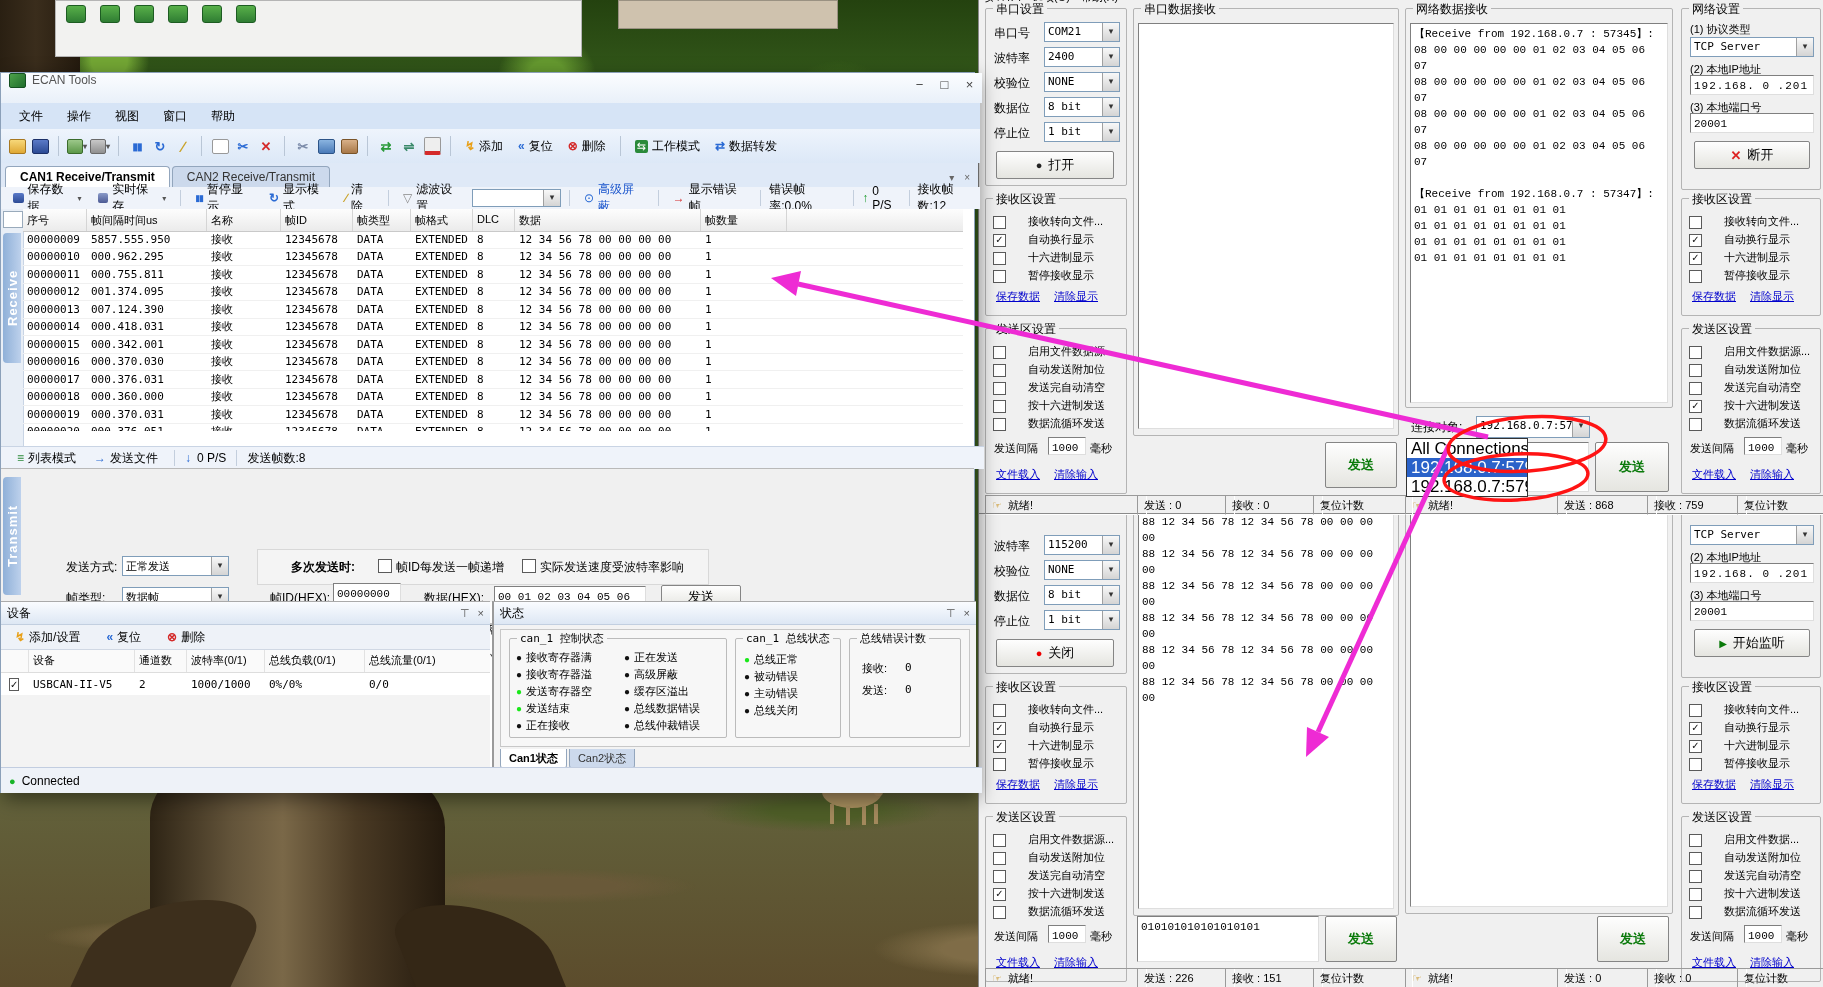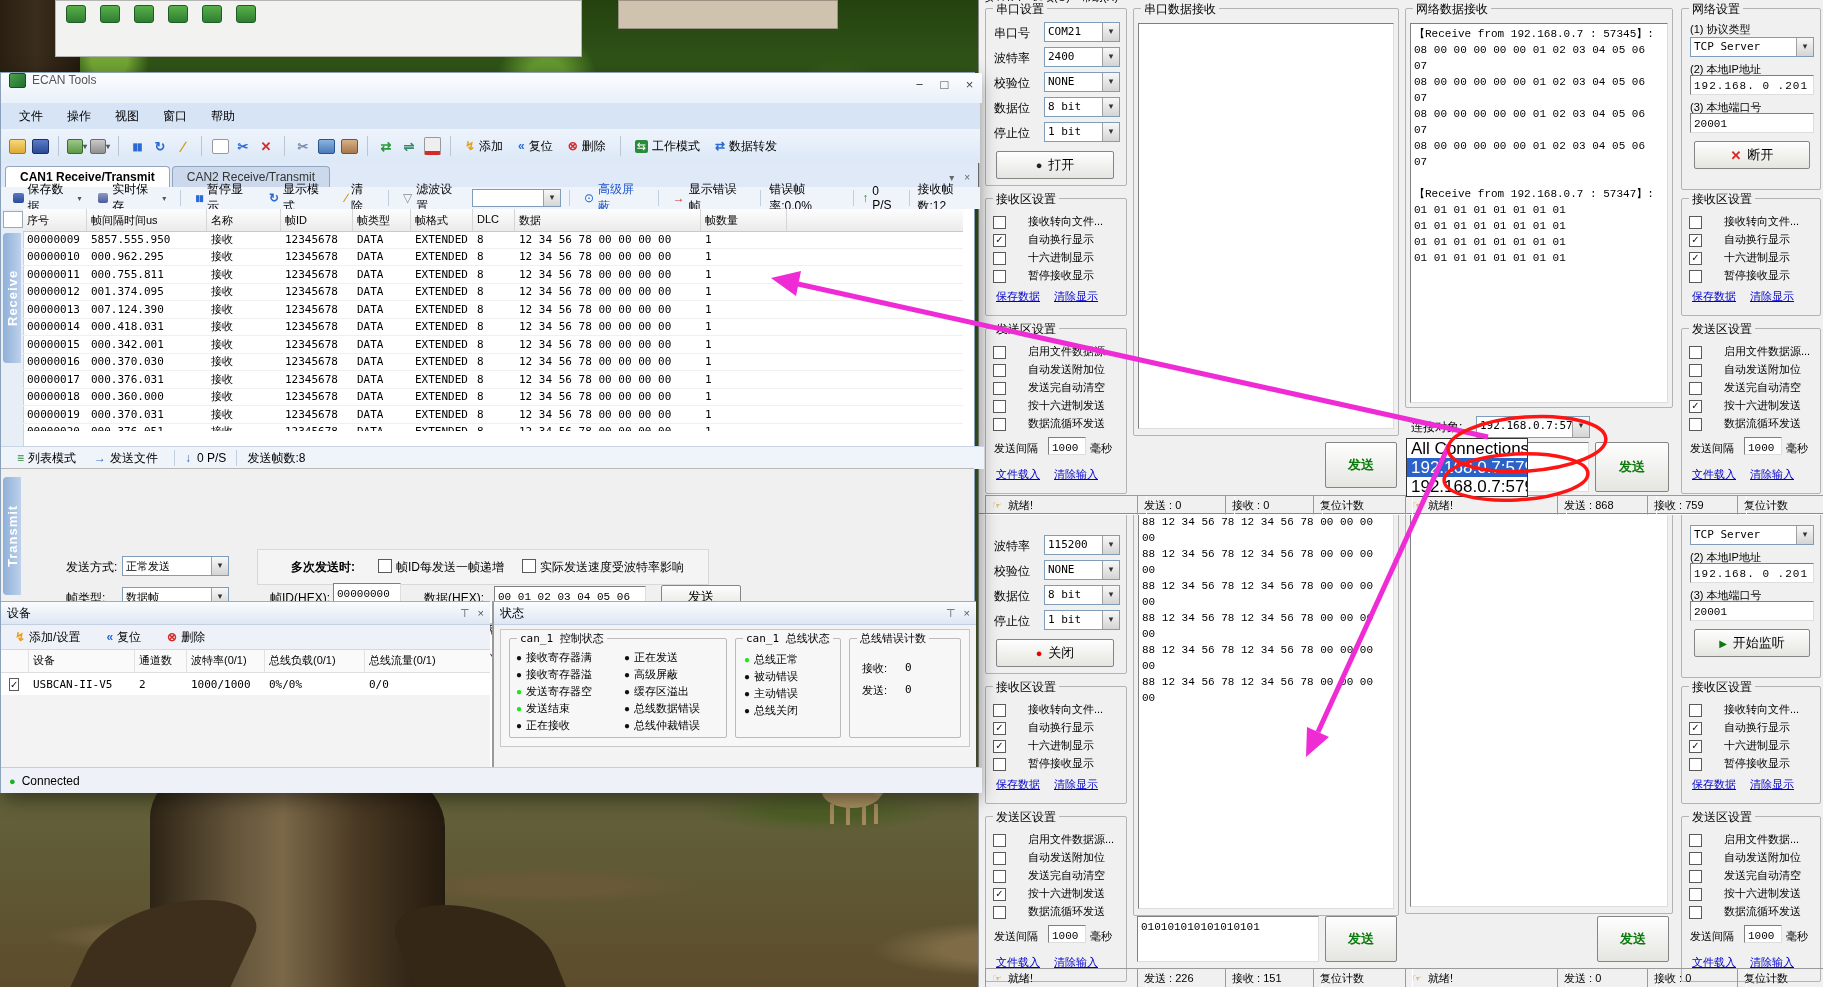--- a/index.html
+++ b/index.html
@@ -1001,20 +1001,24 @@
             </div>
         </div>
         <div class="grp" style="left:348px;top:8px;width:112px;height:100px;border-color:#bbb">
           <span class="gt" style="background:#f7f7f7;font-size:11px">总线错误计数</span>
           <span class="lbl sm" style="left:12px;top:22px">接收:</span>
           <span class="lbl sm mono" style="left:55px;top:22px">0</span>
           <span class="lbl sm" style="left:12px;top:44px">发送:</span>
           <span class="lbl sm mono" style="left:55px;top:44px">0</span>
         </div>
       </div>
+      <div style="display:flex;padding-left:6px;margin-top:2px">
+        <span class="tab on" style="font-size:11px;padding:2px 8px;border-radius:0 0 4px 4px;border-top:none;border-bottom:1px solid #93a6bd">Can1状态</span>
+        <span class="tab" style="font-size:11px;padding:2px 8px;border-radius:0 0 4px 4px;border-top:none;border-bottom:1px solid #93a6bd">Can2状态</span>
+      </div>
     </div>
     <div id="ebar" class="abs">
       <span style="color:#18b428;font-size:11px">●</span>
       <span>Connected</span>
     </div>
   </div>
 
   <svg id="anno" width="1823" height="987">
     <line x1="1488" y1="437" x2="798" y2="284" stroke="#ee2bd4" stroke-width="5"></line>
     <polygon points="771,278 801,271 796,296" fill="#ee2bd4"></polygon>

